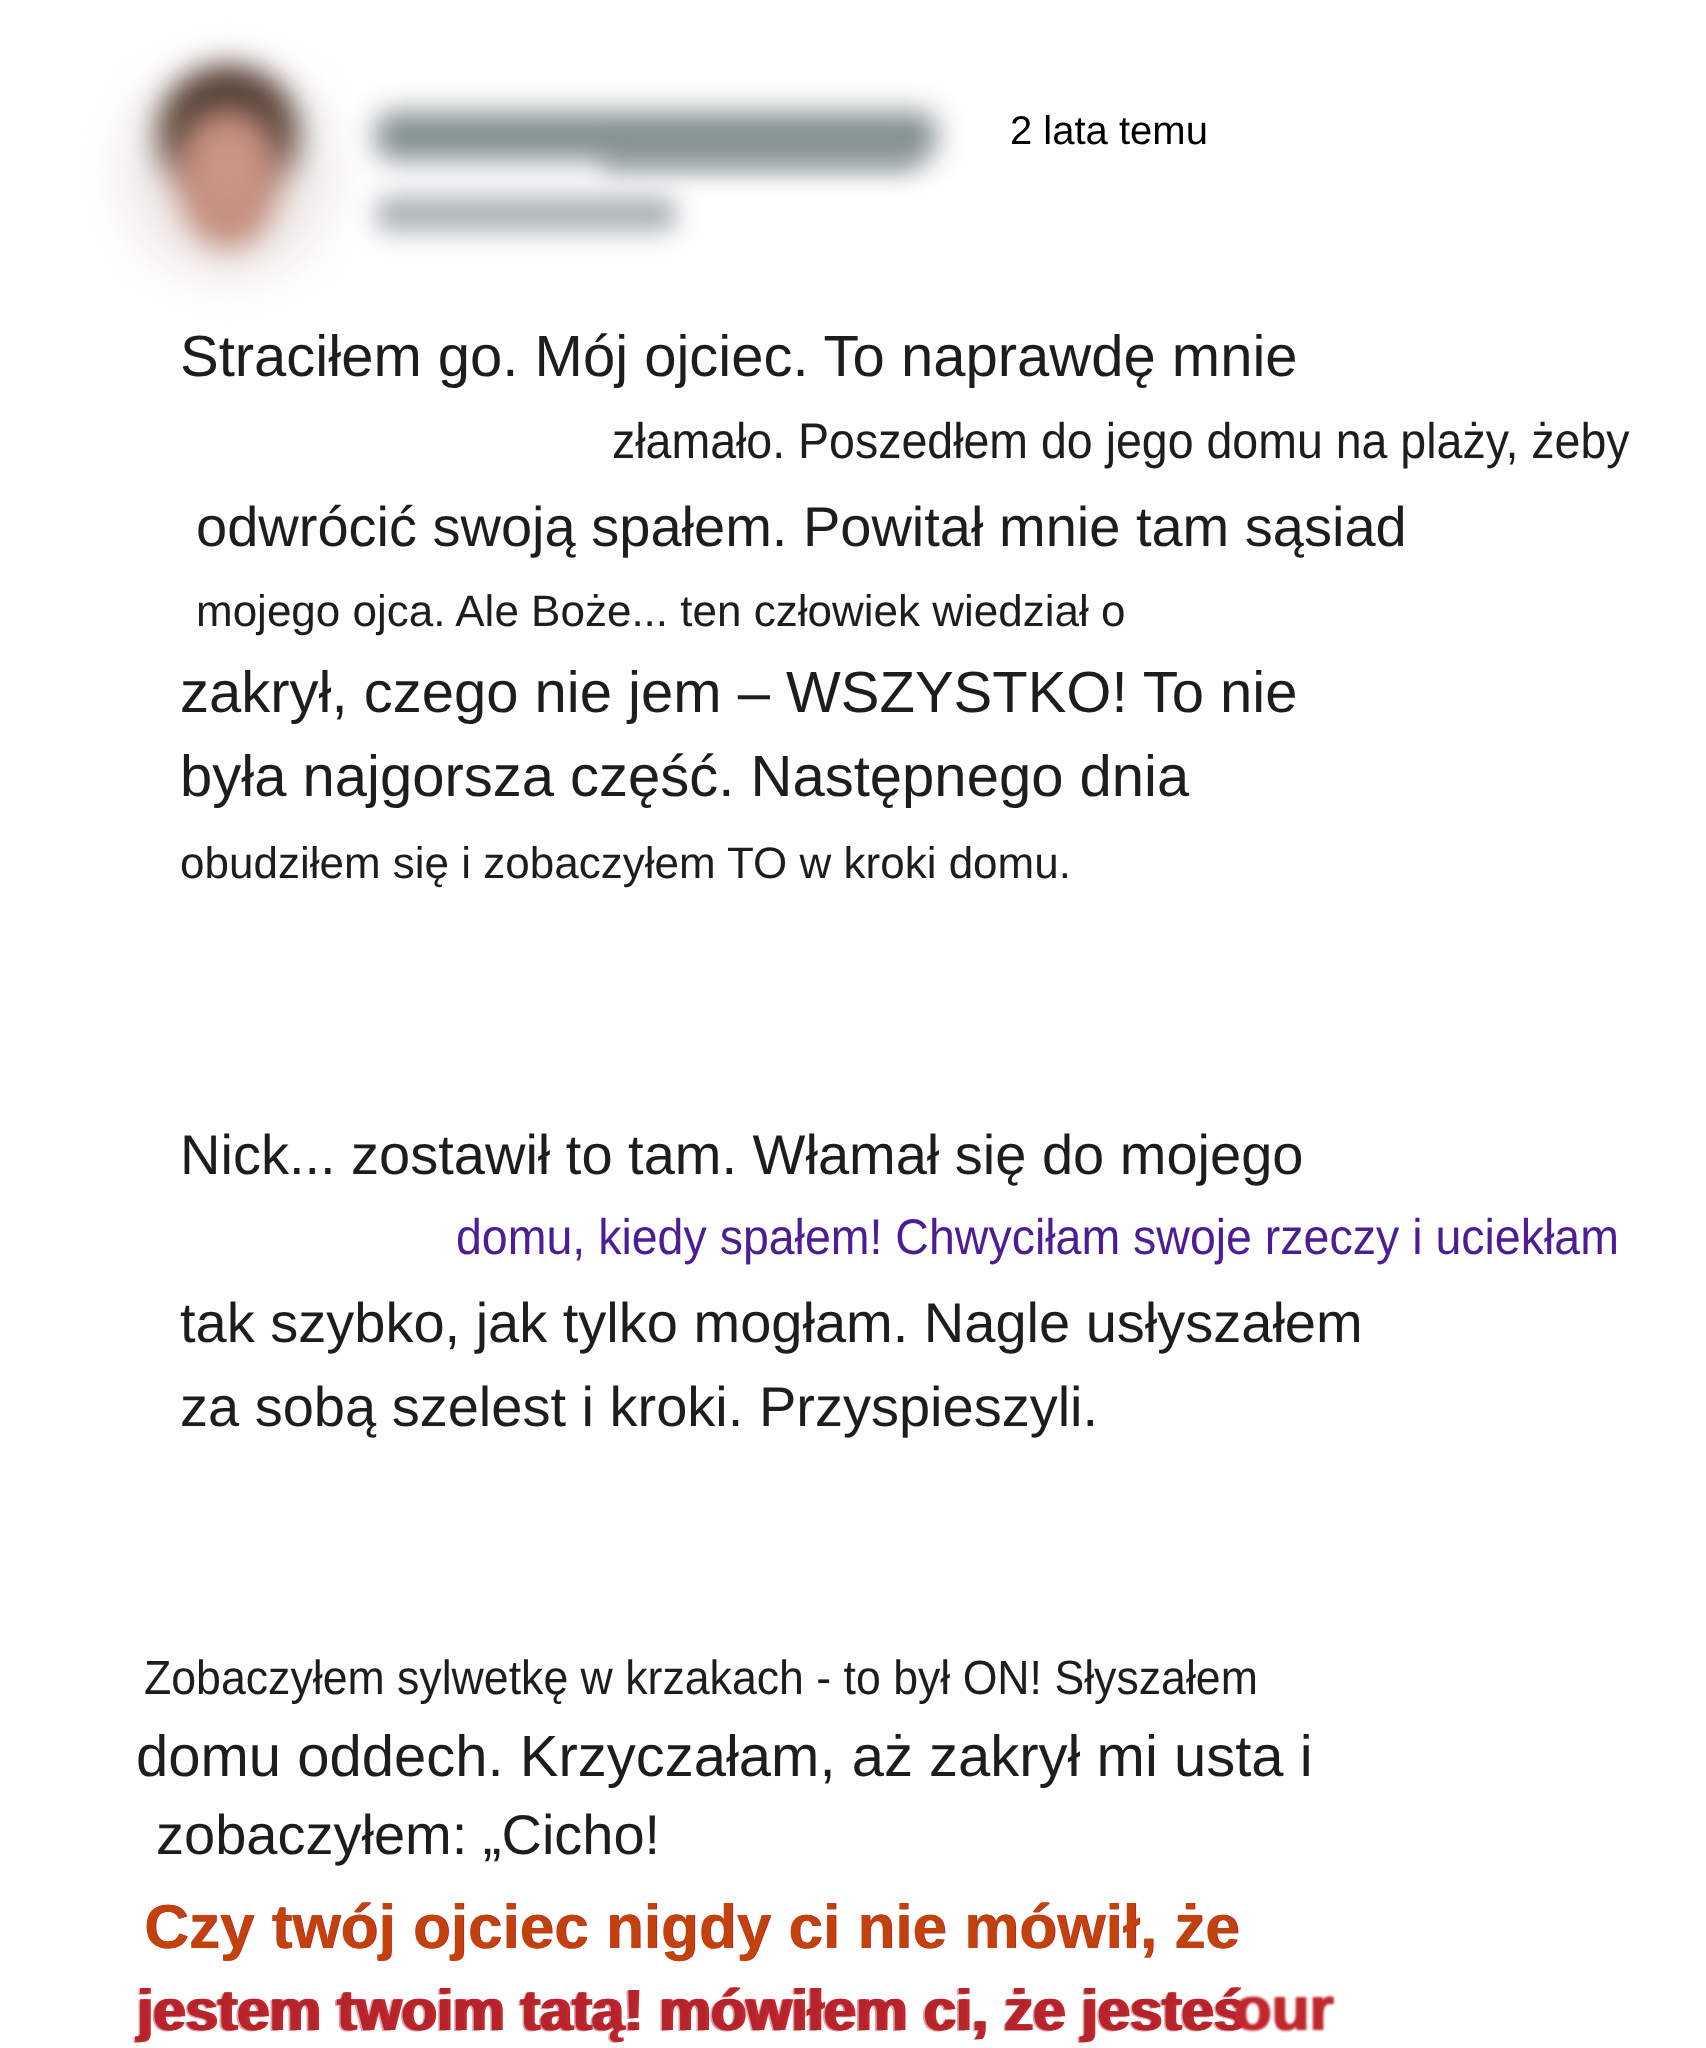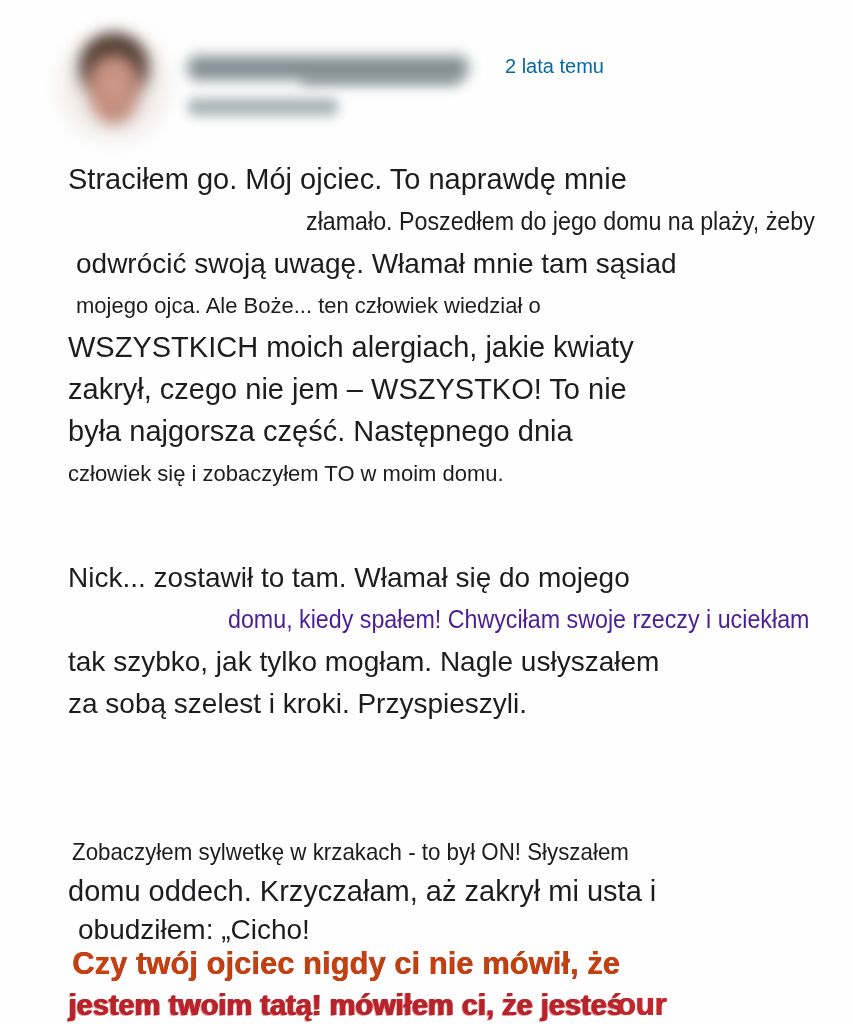--- a/index.html
+++ b/index.html
@@ -35,31 +35,31 @@
   .user-blur-1b{
     position:absolute;left:300px;top:74px;width:160px;height:12px;
     background:#6a797d;opacity:.55;border-radius:6px;filter:blur(6px);
   }
   .user-blur-2{
     position:absolute;left:188px;top:98px;width:150px;height:18px;
     background:#74828a;opacity:.6;border-radius:6px;filter:blur(6px);
   }
   .timestamp{
     position:absolute;left:505px;top:54px;
-    font-size:20px;line-height:24px;color:#0369a1;
+    font-size:20px;line-height:24px;color:#000000;
   }
 
   
   .para{position:absolute;left:0;width:853px;}
   .p1{top:158px;}
   .p2{top:556px;}
-  .p3{top:820px;margin-top:12px;}
+  .p3{top:820px;}
   .p4{top:942px;}
   .ln{margin:0;padding-left:68px;white-space:nowrap;}
-  .p1 .ln,.p2 .ln{height:42px;line-height:43px;}
+  .p1 .ln,.p2 .ln{height:42px;line-height:43px;margin-left:22px;}
   .p3 .ln{height:39px;line-height:40px;}
   .ln>span{display:inline-block;}
 
   .f24{font-size:24px;}
   .f25{font-size:25px;text-align:right;}
   .f27{font-size:22px;}
   .f28{font-size:28px;}
   .f29{font-size:29px;}
   .f31{font-size:31px;}
   .cond>span{transform:scaleX(.93);transform-origin:0 60%;}
@@ -94,39 +94,38 @@
     </div>
     <div class="user-blur-1"></div>
     <div class="user-blur-1b"></div>
     <div class="user-blur-2"></div>
     <span class="timestamp">2 lata temu</span>
   </div>
 
   <div class="para p1">
     <p class="ln f29"><span>Straciłem go. Mój ojciec. To naprawdę mnie</span></p>
     <p class="ln f25 cond"><span>złamało. Poszedłem do jego domu na plaży, żeby</span></p>
-    <p class="ln f28 ind8"><span>odwrócić swoją uwagę. Włamał mnie tam sąsiad</span></p>
+    <p class="ln f28 ind8"><span>odwrócić swoją spałem. Powitał mnie tam sąsiad</span></p>
     <p class="ln f27 ind8"><span>mojego ojca. Ale Boże... ten człowiek wiedział o</span></p>
-    <p class="ln f29"><span>WSZYSTKICH moich alergiach, jakie kwiaty</span></p>
     <p class="ln f29"><span>zakrył, czego nie jem – WSZYSTKO! To nie</span></p>
     <p class="ln f29"><span>była najgorsza część. Następnego dnia</span></p>
-    <p class="ln f27"><span>człowiek się i zobaczyłem TO w moim domu.</span></p>
+    <p class="ln f27"><span>obudziłem się i zobaczyłem TO w kroki domu.</span></p>
   </div>
 
   <div class="para p2">
     <p class="ln f28"><span>Nick... zostawił to tam. Włamał się do mojego</span></p>
     <p class="ln f25 cond maroon"><span>domu, kiedy spałem! Chwyciłam swoje rzeczy i uciekłam</span></p>
     <p class="ln f28"><span>tak szybko, jak tylko mogłam. Nagle usłyszałem</span></p>
     <p class="ln f28"><span>za sobą szelest i kroki. Przyspieszyli.</span></p>
   </div>
 
   <div class="para p3">
     <p class="ln f24 cond ind4"><span>Zobaczyłem sylwetkę w krzakach - to był ON! Słyszałem</span></p>
     <p class="ln f29"><span>domu oddech. Krzyczałam, aż zakrył mi usta i</span></p>
-    <p class="ln f28 ind10"><span>obudziłem: „Cicho!</span></p>
+    <p class="ln f28 ind10"><span>zobaczyłem: „Cicho!</span></p>
   </div>
 
   <div class="para p4">
     <p class="ln f31 red-head ind4"><span>Czy twój ojciec nigdy ci nie mówił, że</span></p>
     <p class="ln f29 red-tail"><span>jestem twoim tatą! mówiłem ci, że jesteś</span><span class="ghost">our</span></p>
   </div>
 
 </div>
 
 </body></html>

